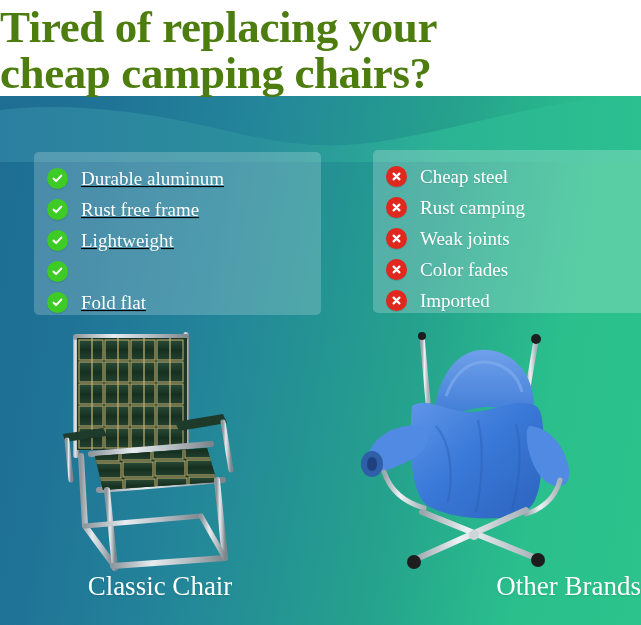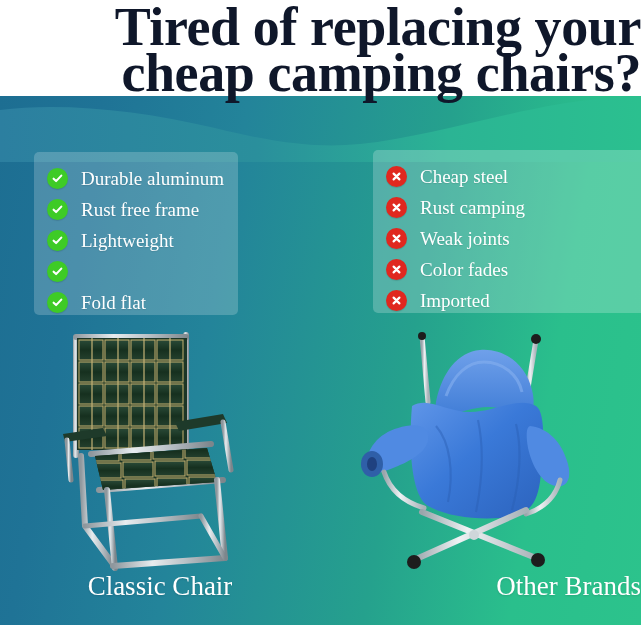--- a/index.html
+++ b/index.html
@@ -16,37 +16,38 @@
   .bg-gradient{
     position:absolute;left:0;top:96px;width:641px;height:529px;
     background:linear-gradient(100deg,#1d6e92 0%,#1f7396 14%,#23849a 34%,#25a18d 62%,#2abf8c 82%,#2cc38c 100%);
     z-index:2;
   }
   .wave{position:absolute;left:0;top:90px;width:641px;height:72px;z-index:3;}
 
   
   .heading{
     position:absolute;left:0;top:4px;width:641px;
-    z-index:6;text-align:right;
-    color:#0f172a;
+    z-index:6;text-align:left;
+    color:#4d7c0f;
     font-weight:bold;
-    font-size:54px;
+    font-size:45px;
     line-height:46px;
     letter-spacing:-0.4px;
   }
   .heading .line{display:block;white-space:nowrap;}
 
   
   .panel{
     position:absolute;z-index:6;border-radius:5px;
     box-sizing:border-box;
   }
   .panel-pros{
-    left:34px;top:152px;width:204px;height:163px;
+    left:34px;top:152px;width:287px;height:163px;
     background:rgba(255,255,255,0.20);
+    text-decoration:underline;
   }
   .panel-cons{
     left:373px;top:150px;width:305px;height:163px;
     background:rgba(255,255,255,0.22);
   }
   .feat-list{list-style:none;margin:0;padding:11px 0 0 0;}
   .feat{
     display:flex;align-items:center;
     height:31px;
     padding-left:13px;

